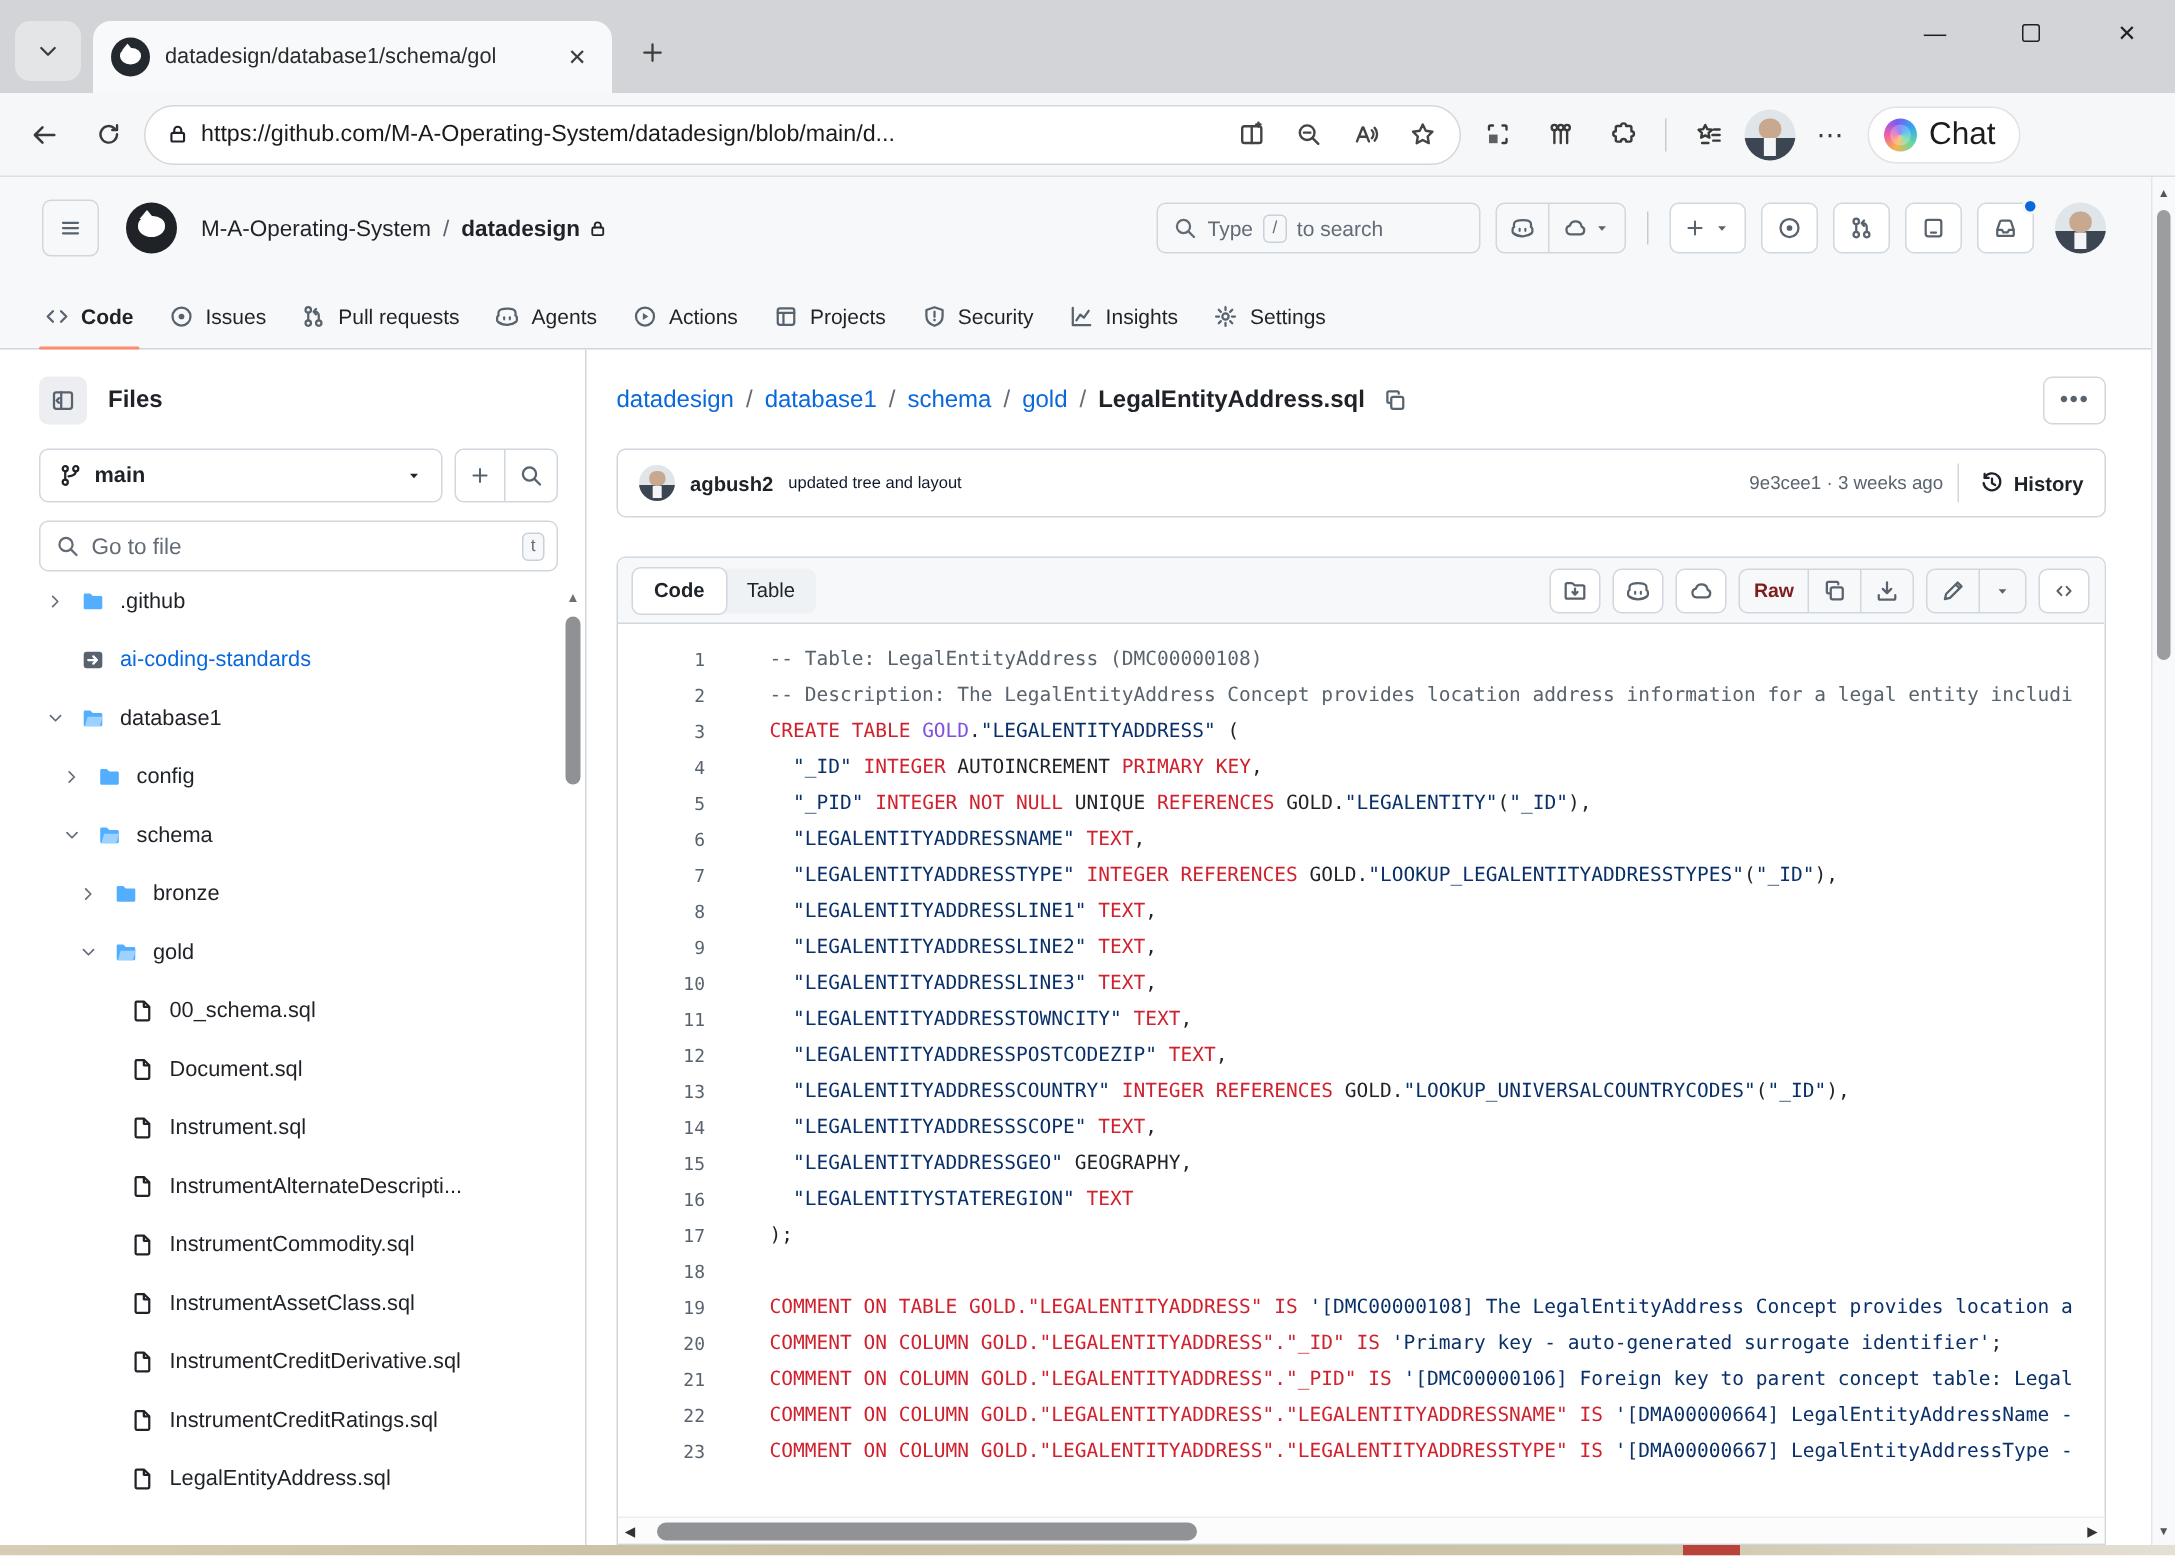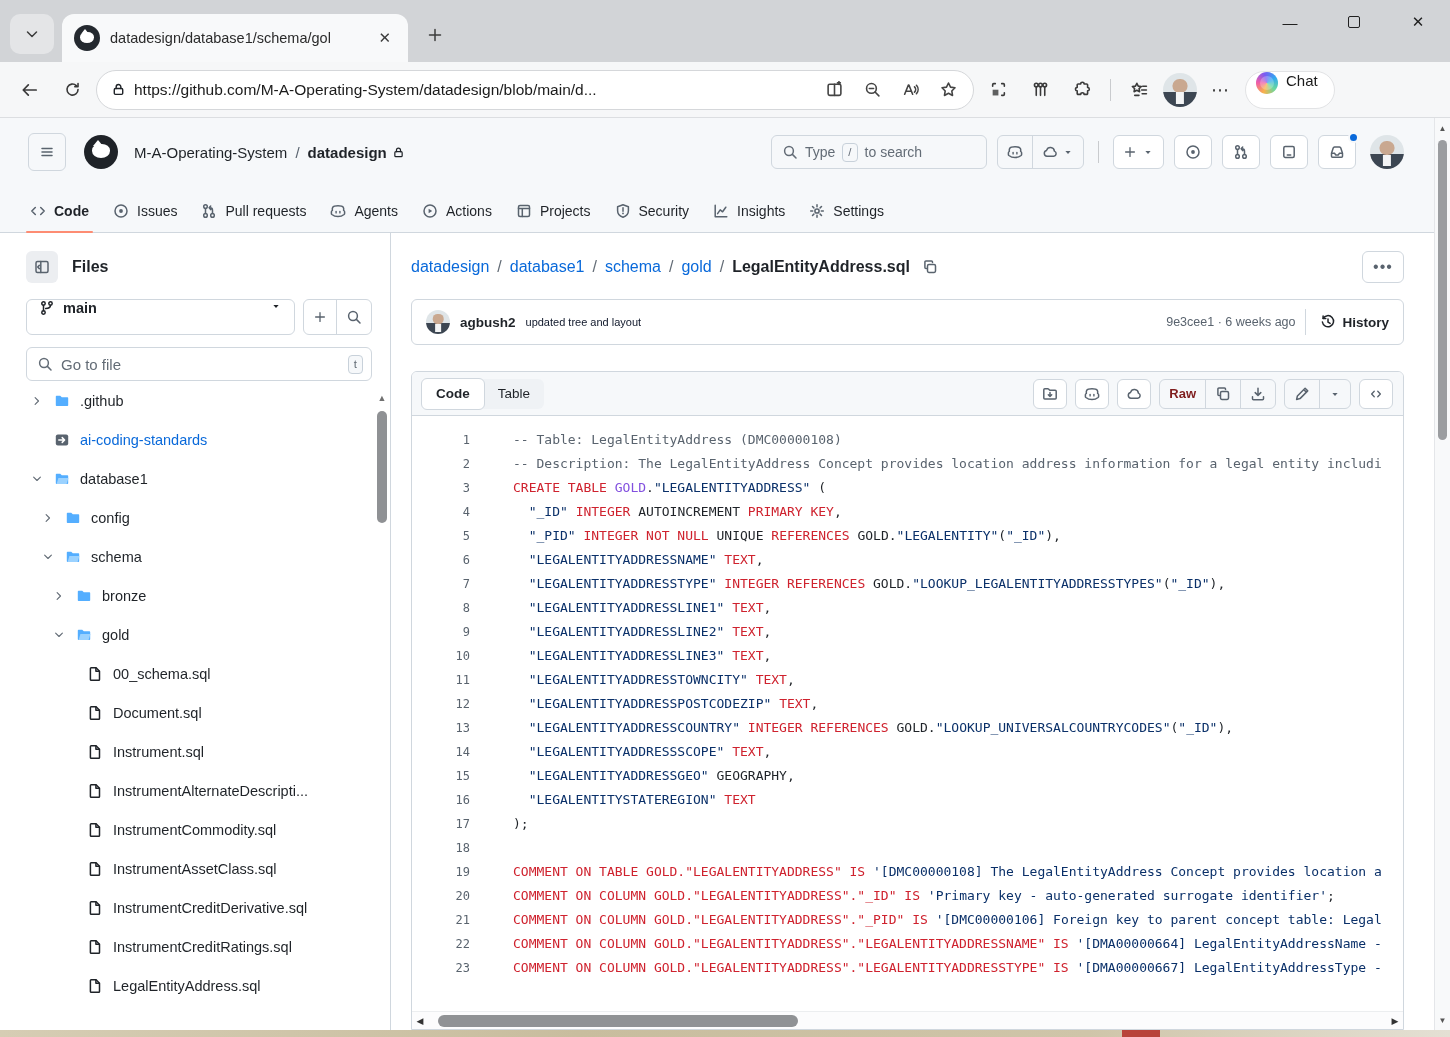--- a/index.html
+++ b/index.html
@@ -23,21 +23,21 @@
 
   .toolbar { height:56px; background:#f6f7f8; display:flex; align-items:center; padding:0 12px; gap:6px; border-bottom:1px solid #dcdee1; flex:0 0 auto; }
   .tb-btn { width:36px; height:36px; border-radius:8px; display:flex; align-items:center; justify-content:center; color:#3a3a3a; flex:0 0 auto; }
   .urlbar { flex:0 0 878px; height:40px; background:#fff; border:1px solid #d5d7da; border-radius:22px; display:flex; align-items:center; padding:0 10px 0 14px; gap:8px; }
   .url-text { flex:1; font-size:15.5px; color:#1b1b1b; white-space:nowrap; overflow:hidden; }
   .url-icon { width:30px; height:30px; border-radius:6px; display:flex; align-items:center; justify-content:center; color:#444; flex:0 0 auto; }
   .tb-divider { width:1px; height:22px; background:#c9cbce; margin:0 4px; }
   .avatar { border-radius:50%; background:linear-gradient(#dfe5e8 55%, #3c4652 55%); position:relative; overflow:hidden; flex:0 0 auto; }
   .avatar::before { content:""; position:absolute; left:50%; top:18%; transform:translateX(-50%); width:44%; height:42%; background:#c9a890; border-radius:46%; }
   .avatar::after { content:""; position:absolute; left:50%; top:58%; transform:translateX(-50%); width:24%; height:34%; background:#f3f4f5; }
-  .chat-pill { height:38px; border-radius:19px; background:#fff; border:1px solid #e2e3e5; display:flex; gap:8px; padding:0 16px 0 10px; font-size:15px; color:#1b1b1b; }
+  .chat-pill { height:38px; border-radius:19px; background:#fff; border:1px solid #e2e3e5; display:flex; align-items:center; gap:8px; padding:0 16px 0 10px; font-size:21px; color:#1b1b1b; }
   .copilot-logo { width:22px; height:22px; border-radius:50%; background:conic-gradient(from 200deg, #f8b24a, #ef5da8, #7b5bf2, #31a8f0, #67d8a0, #f8b24a); position:relative; }
   .copilot-logo::before { content:""; position:absolute; inset:4px; background:#fff; border-radius:50%; opacity:.25; }
 
   
   .page { flex:1; display:flex; min-height:0; }
   .page-content { flex:1; display:flex; flex-direction:column; min-width:0; background:#fff; }
   .v-scrollbar { flex:0 0 16px; background:#f8f9fa; border-left:1px solid #e4e6e9; position:relative; }
   .v-scrollbar .arr { position:absolute; left:0; width:15px; height:16px; display:flex; align-items:center; justify-content:center; color:#555; font-size:8px; }
   .v-thumb { position:absolute; left:3px; width:9px; border-radius:5px; background:#9b9da0; top:22px; height:300px; }
 
@@ -65,21 +65,21 @@
   .nav-tab .ticon { color:#59636e; }
   .nav-tab.active { font-weight:600; }
   .nav-tab.active::after { content:""; position:absolute; left:6px; right:6px; bottom:-1px; height:2px; border-radius:3px; background:var(--accent,#fd8c73); }
 
   .gh-body { flex:1; display:flex; min-height:0; }
   .sidebar { flex:0 0 391px; border-right:1px solid #d0d7de; padding:14px 18px 0 26px; position:relative; overflow:hidden; }
   .files-hdr { display:flex; align-items:center; gap:14px; height:40px; }
   .files-hdr .collapse-btn { width:32px; height:32px; border:none; background:#eceef1; border-radius:6px; }
   .files-title { font-size:16px; font-weight:700; }
   .branch-row { display:flex; gap:8px; margin:12px 0 12px; }
-  .branch-btn { flex:1; height:36px; border:1px solid #d0d7de; border-radius:6px; display:flex; gap:8px; padding:0 12px; color:#1f2328; background:#fff; }
+  .branch-btn { flex:1; height:36px; border:1px solid #d0d7de; border-radius:6px; display:flex; align-items:center; gap:8px; padding:0 12px; color:#1f2328; background:#fff; }
   .branch-btn .bname { flex:1; font-weight:600; font-size:14.5px; text-align:left; }
   .goto { height:34px; border:1px solid #d0d7de; border-radius:6px; display:flex; align-items:center; gap:8px; padding:0 8px 0 10px; color:#636c76; margin-bottom:4px; background:#fff; }
   .goto .ph { flex:1; font-size:15px; }
   .tree { position:relative; }
   .tree-row { height:32px; margin-bottom:7px; display:flex; align-items:center; gap:2px; border-radius:6px; }
   .tree-chev { width:22px; display:flex; justify-content:center; color:#636c76; flex:0 0 auto; }
   .tree-ic { width:24px; display:flex; justify-content:center; flex:0 0 auto; }
   .tree-label { font-size:14.5px; white-space:nowrap; overflow:hidden; padding-left:4px; }
   .tree-label.link { color:#0969da; }
   .side-scroll { position:absolute; top:160px; right:2px; width:12px; bottom:0; }
@@ -724,21 +724,21 @@
                   </svg>
                 </span>
               </div>
             <div class="ibtn kebab-btn">•••</div>
           </div>
 
           <div class="commit-bar">
             <div class="avatar cavatar"></div>
             <span class="commit-author">agbush2</span>
             <span class="commit-msg">updated tree and layout</span>
-            <span class="commit-meta"><span>9e3cee1</span> <span>·</span> <span>6 weeks ago</span></span>
+            <span class="commit-meta"><span>9e3cee1</span> <span>·</span> <span>3 weeks ago</span></span>
             <div class="history-btn">
               <span>
                   <svg width="16" height="16" viewBox="0 0 16 16">
                     <path d="M3.1 4.4A5.6 5.6 0 1 1 2.4 8" fill="none" stroke="currentColor" stroke-width="1.5" stroke-linecap="round" stroke-linejoin="round"></path>
                     <path d="M3.1 1.9v2.7h2.7" fill="none" stroke="currentColor" stroke-width="1.5" stroke-linecap="round" stroke-linejoin="round"></path>
                     <path d="M8 5v3.2l2.1 1.2" fill="none" stroke="currentColor" stroke-width="1.5" stroke-linecap="round" stroke-linejoin="round"></path>
                   </svg>
                 </span>
               <span>History</span>
             </div>

